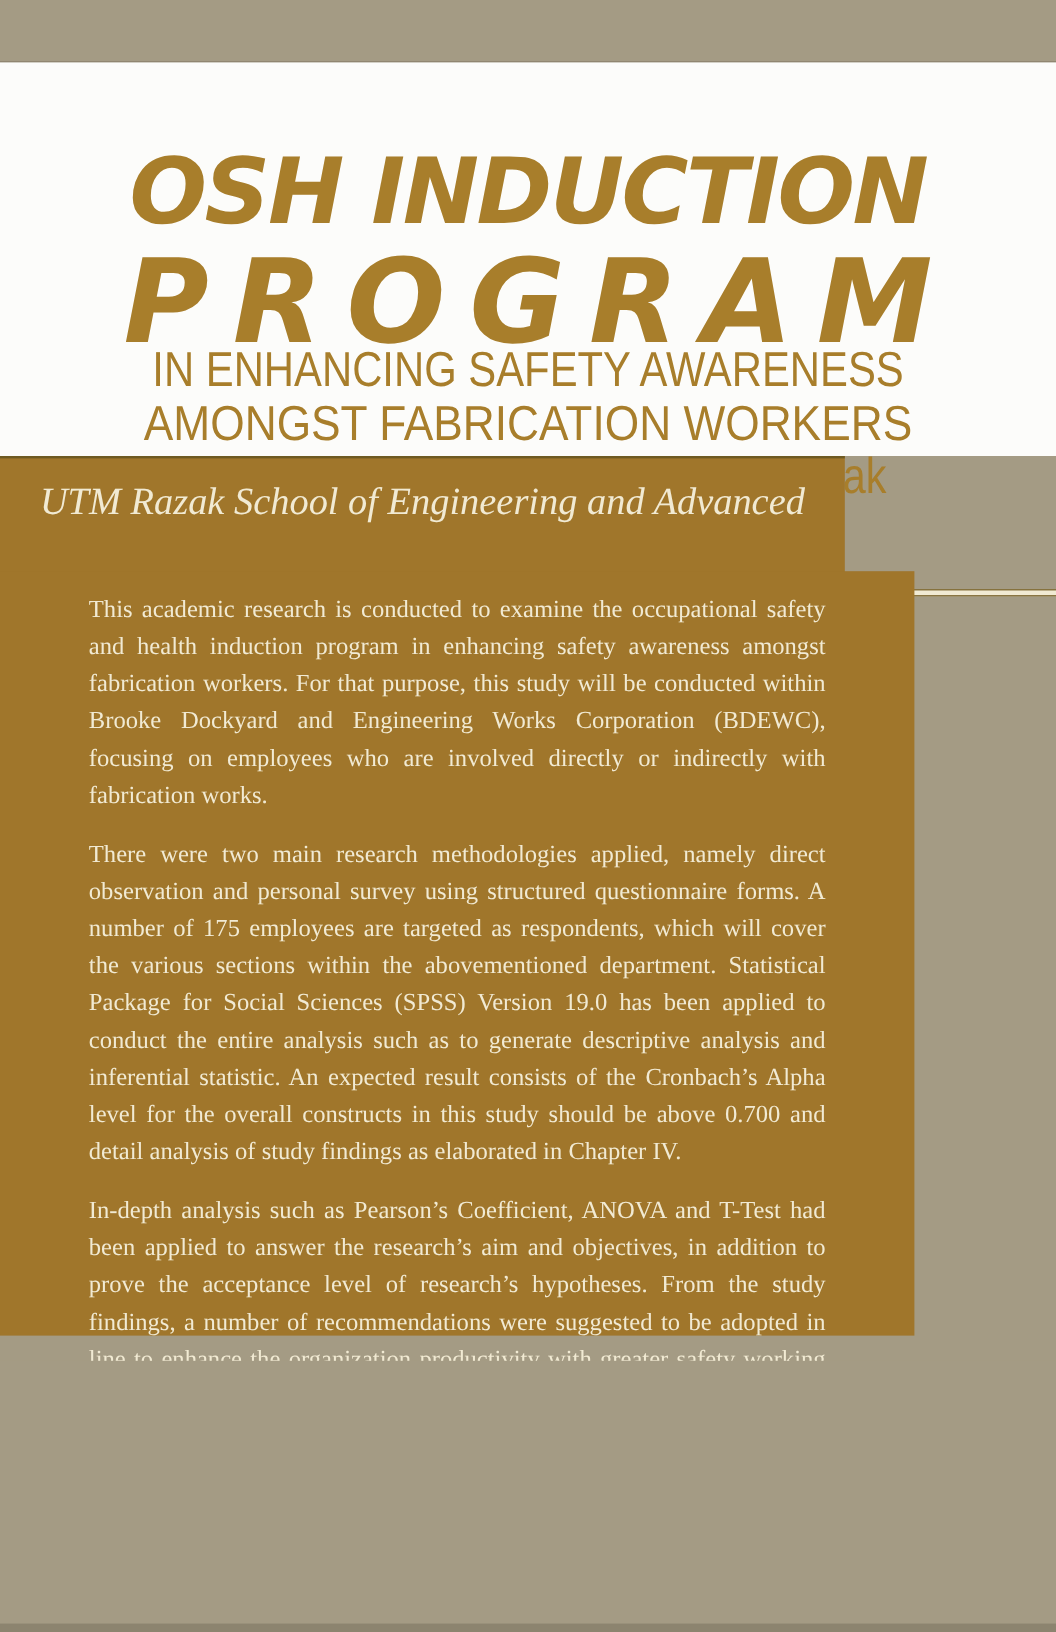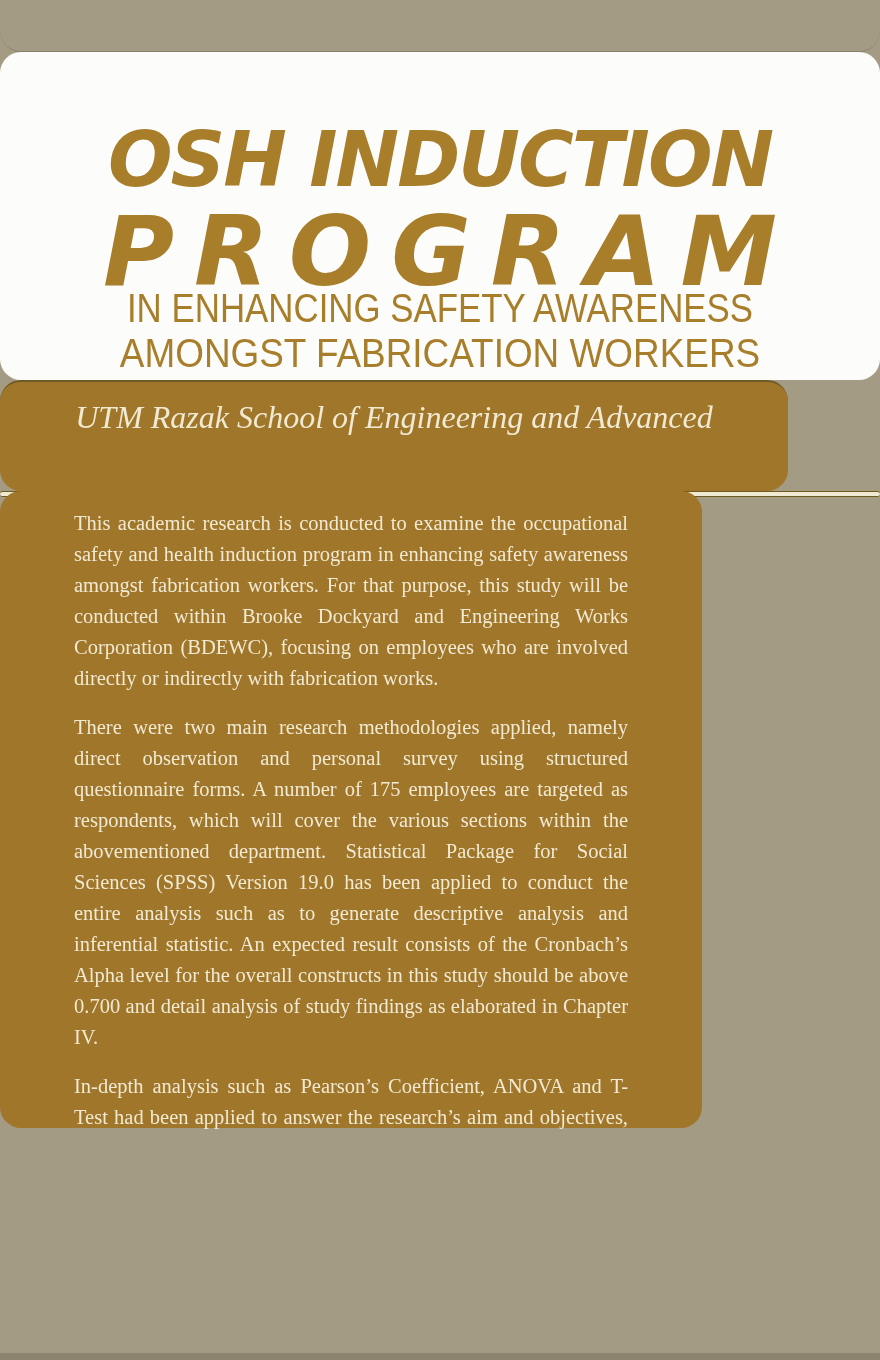--- a/index.html
+++ b/index.html
@@ -2,46 +2,46 @@
 <html style="--taupe: #A49B84; --panel-white: #FCFCFA; --gold-text: #A87E2B; --band-gold: #A0762B; --cream: #F1EAD3; --logo-blue: #A9D9F0; --ink: #17130B;"><head>
 <meta charset="utf-8">
 <style>
   html,body{margin:0;padding:0;background:#555;}
   .page{
     position:relative;width:880px;height:1360px;overflow:hidden;
     background:var(--taupe,#A49B84);
     font-family:"Liberation Serif",serif;
   }
   .page *{box-sizing:border-box;}
-  .abs{position:absolute;border-radius:21px;}
+  .abs{position:absolute;}
 
   
   .band-top{left:0;top:0;width:880px;height:52px;background:var(--taupe,#A49B84);
     border-bottom:1px solid rgba(60,50,30,.25);}
 
   
   .title-panel{left:0;top:52px;width:880px;height:328px;background:var(--panel-white,#FCFCFA);}
   .tline{position:absolute;left:0;width:880px;text-align:center;white-space:nowrap;
     color:var(--gold-text,#A87E2B);line-height:1;}
   .t1{top:70px;font:italic 800 76px/1 "DejaVu Sans",sans-serif;letter-spacing:-2px;}
   .t2{top:151px;font:italic 800 97px/1 "DejaVu Sans",sans-serif;letter-spacing:20px;padding-left:20px;}
   .sub{font-family:"Liberation Sans",sans-serif;font-weight:400;}
   .s1{top:236px;font-size:41px;transform:scaleX(.85);transform-origin:50% 50%;}
   .s2{top:281px;font-size:41px;transform:scaleX(.90);transform-origin:50% 50%;}
   .s3{top:324px;font-size:42px;transform:scaleX(.82);transform-origin:50% 50%;}
 
   
-  .author-band{left:0;top:380px;width:788px;height:111px;background:var(--band-gold,#A0762B);
+  .author-band{left:0;top:380px;width:704px;height:111px;background:var(--band-gold,#A0762B);
     border-top:2px solid #6E5A22;padding-top:16px;text-align:center;
     color:var(--cream,#F1EAD3);font:italic 400 32px/38px "Liberation Serif",serif;}
   .separator{left:0;top:491px;width:880px;height:6px;background:var(--cream,#F1EAD3);
     border-top:1px solid #70591F;border-bottom:1px solid #70591F;}
 
   
-  .synopsis{left:0;top:491px;width:702px;height:637px;background:var(--band-gold,#A0762B);
+  .synopsis{left:0;top:476px;width:762px;height:637px;background:var(--band-gold,#A0762B);
     padding:17px 74px 0;}
   .synopsis p{margin:0 0 18px;color:var(--cream,#F1EAD3);
     font:400 20.5px/31px "Liberation Serif",serif;text-align:justify;}
 
   
   .bottom-band{left:0;top:1134px;width:880px;height:226px;background:var(--taupe,#A49B84);}
   .bottom-edge{position:absolute;left:0;bottom:0;width:880px;height:7px;background:rgba(55,50,35,.22);}
 </style>
 </head>
 <body>

